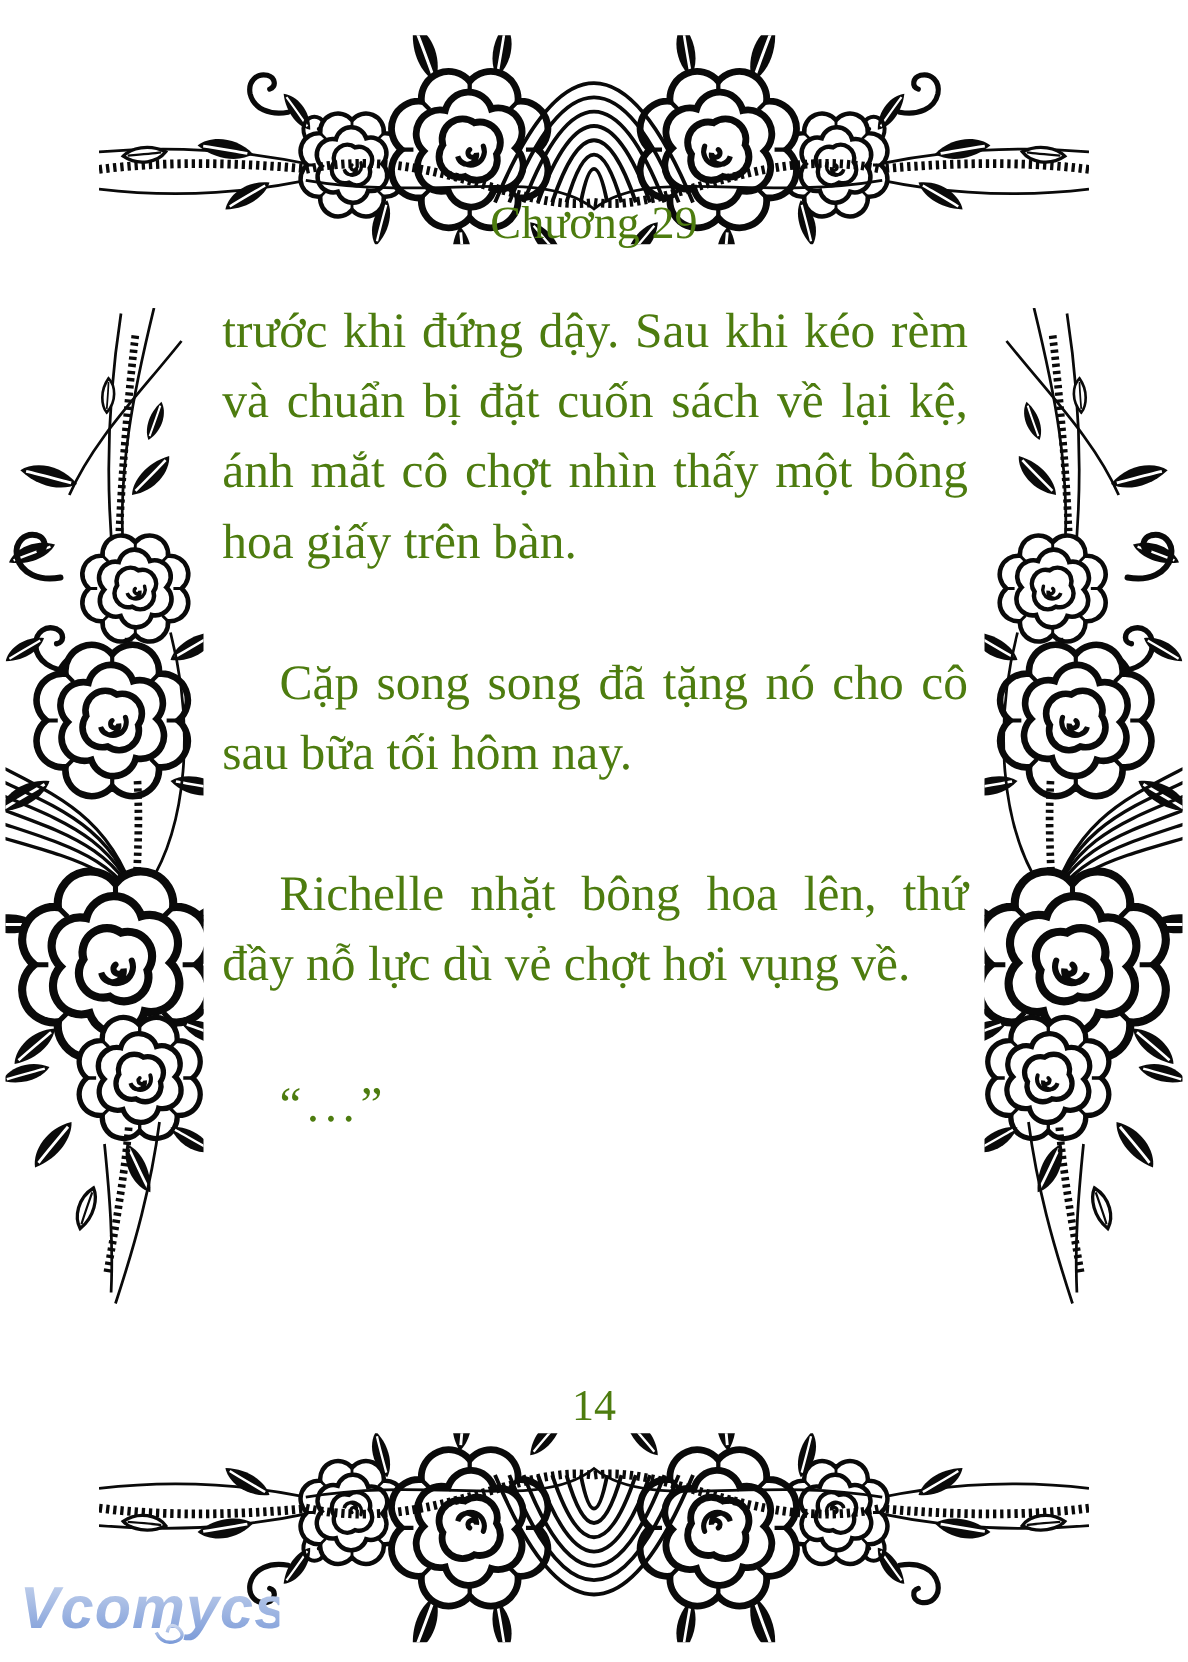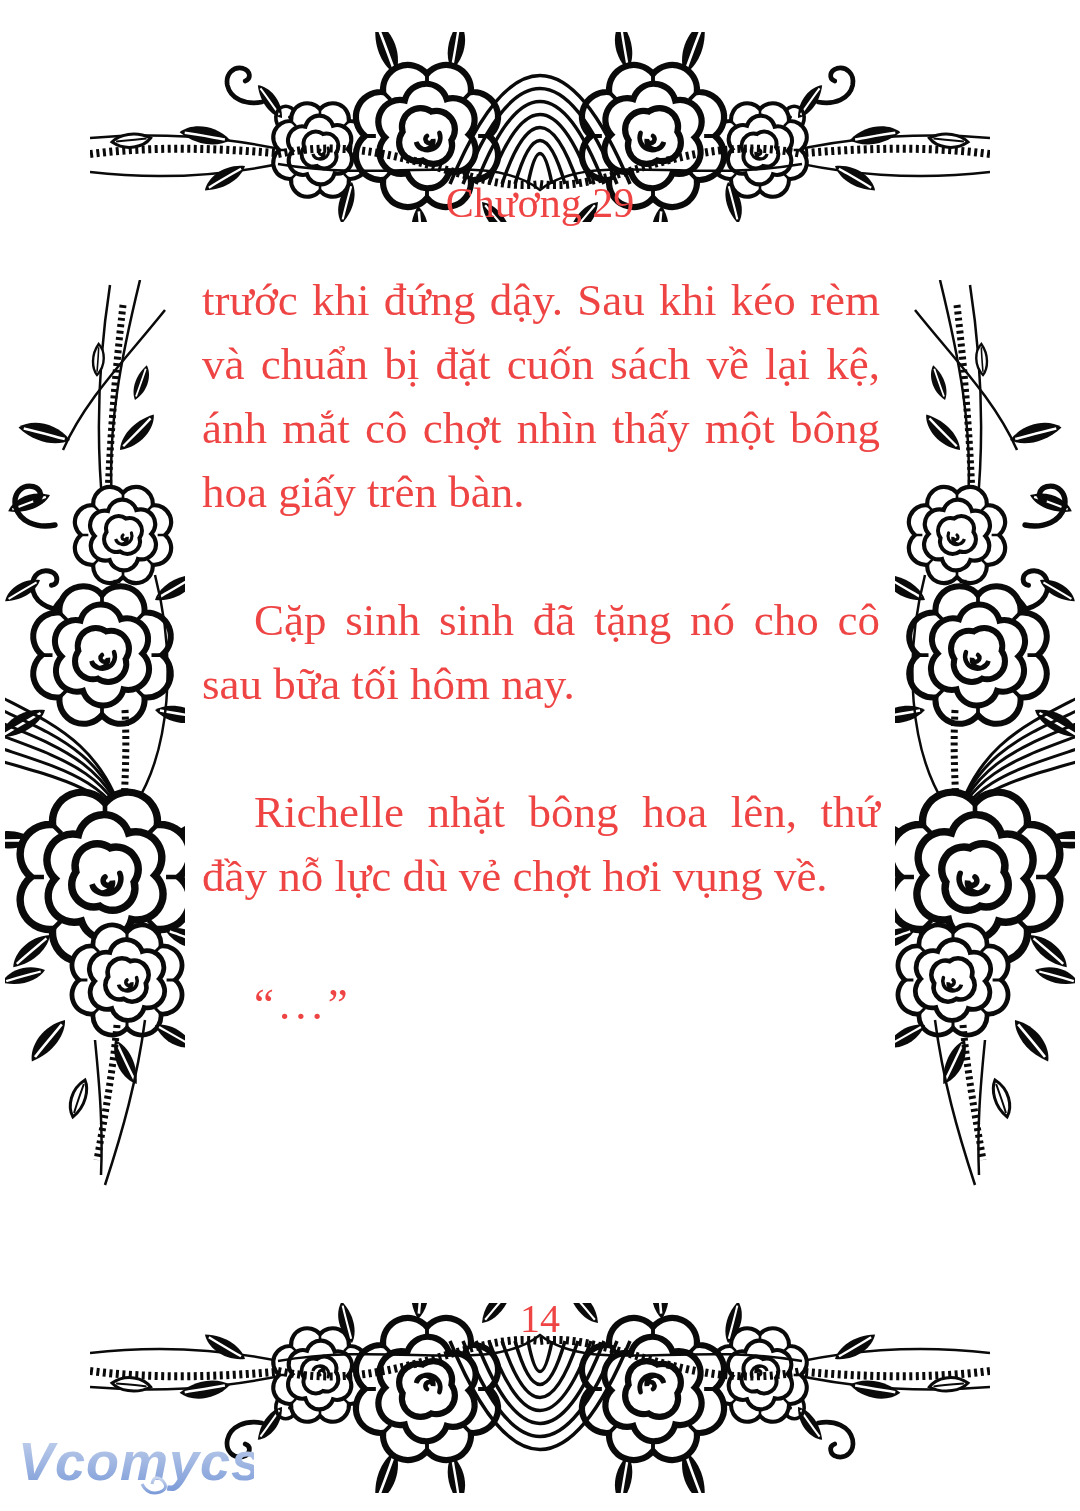--- a/index.html
+++ b/index.html
@@ -2,21 +2,21 @@
 <html><head>
 <meta charset="utf-8">
 <style>
   html,body{margin:0;padding:0;background:#ffffff;}
   .page{
     position:relative;
     width:1080px;height:1511px;
     background:#ffffff;
     overflow:hidden;
     font-family:"Liberation Serif", serif;
-    color:#ef4444;
+    color:#4d7c0f;
   }
   
   .rp{fill:#ffffff;stroke:#0a0a0a;stroke-width:4;}
   .rt{stroke:#0a0a0a;stroke-width:2.5;fill:none;}
   .rs{fill:none;stroke:#0a0a0a;stroke-width:3;stroke-linecap:round;}
   .lf{fill:#0a0a0a;}
   .lv{stroke:#ffffff;stroke-width:2;fill:none;}
   .lo{fill:#ffffff;stroke:#0a0a0a;stroke-width:3;}
   .lvb{stroke:#0a0a0a;stroke-width:2;fill:none;}
   .sw{fill:none;stroke:#0a0a0a;stroke-width:4.5;stroke-linecap:round;}
@@ -39,21 +39,21 @@
   }
   .text-block{
     position:absolute;left:202px;top:268px;width:678px;
     font-size:45px;line-height:64px;text-align:justify;
   }
   .text-block p{margin:0 0 64px 0;padding:0;}
   .text-block p.indent{text-indent:52px;}
   .text-block p.quote{letter-spacing:5px;}
   .page-number{
     position:absolute;left:0;top:1256px;width:1080px;
-    text-align:center;font-size:40px;line-height:44px;margin-top:41px;
+    text-align:center;font-size:40px;line-height:44px;
   }
   .watermark{position:absolute;left:14px;top:1418px;width:240px;height:90px;}
   .wm-text{
     font-family:"Liberation Sans", sans-serif;
     font-weight:700;font-style:italic;
     font-size:54px;letter-spacing:1px;
   }
 </style>
 </head>
 <body>
@@ -169,21 +169,21 @@
 
   <svg class="orn orn-left" viewBox="0 0 180 920">
     <use href="#vine"></use>
   </svg>
   <svg class="orn orn-right" viewBox="0 0 180 920">
     <use href="#vine" transform="translate(180,0) scale(-1,1)"></use>
   </svg>
 
   <main class="text-block">
     <p class="noindent">trước khi đứng dậy. Sau khi kéo rèm và chuẩn bị đặt cuốn sách về lại kệ, ánh mắt cô chợt nhìn thấy một bông hoa giấy trên bàn.</p>
-    <p class="indent">Cặp sinh sinh đã tặng nó cho cô sau bữa tối hôm nay.</p>
+    <p class="indent">Cặp song song đã tặng nó cho cô sau bữa tối hôm nay.</p>
     <p class="indent">Richelle nhặt bông hoa lên, thứ đầy nỗ lực dù vẻ chợt hơi vụng về.</p>
     <p class="indent quote">“...”</p>
   </main>
 
   <div class="page-number">14</div>
 
   <svg class="orn orn-bottom" viewBox="0 0 900 190">
     <use href="#garland" transform="translate(0,190) scale(1,-1)"></use>
   </svg>
 

